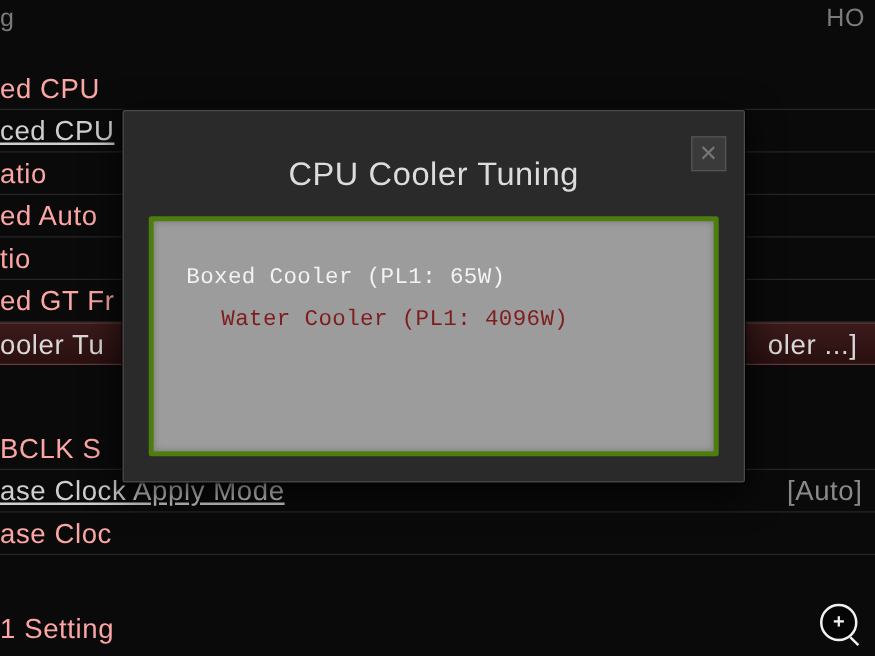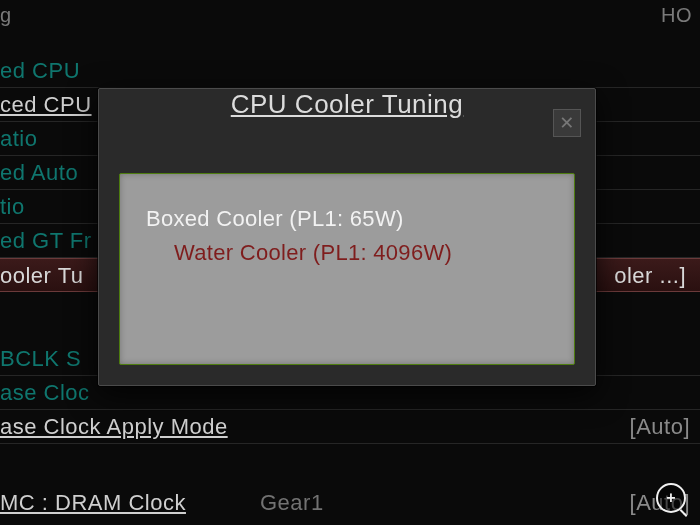--- a/index.html
+++ b/index.html
@@ -13,52 +13,52 @@
     color: #727272; font-size: 22px; letter-spacing: 0.5px;
   }
   .bg .topbar { height: 34px; display: flex; justify-content: space-between; padding: 4px 8px 0 0; color: #7a7a7a; font-size: 20px;}
   .bg .rows { margin-top: 20px; }
   .bg .row {
     height: 34px; line-height: 34px; border-bottom: 1px solid #262626;
     padding-left: 0; white-space: nowrap; overflow: hidden;
     display: flex; justify-content: space-between; padding-right: 10px;
   }
   .bg .row.noborder { border-bottom: none; }
-  .bg .row span.l { color: #0f766e; }
+  .bg .row span.l { color: #fca5a5; }
   .bg .row.bright span.l { color: #cfcfcf; text-decoration: underline; }
   .bg .row span.r { color: #8a8a8a; text-align: center; }
   .bg .row.highlighted {
     background: linear-gradient(#3b1a1a,#2a1010);
     border-top: 1px solid #6b3a3a; border-bottom: 1px solid #6b3a3a;
   }
   .bg .row.highlighted span.l { color: #d8d8d8; }
   .bg .row.highlighted span.r { color: #d8d8d8; padding-right: 4px; }
   .bg .spacer { height: 30px; }
   .bg .spacer2 { height: 22px; }
 
   .dialog {
     position: absolute; left: 98px; top: 88px; width: 498px; height: 298px;
     background: #2a2a2a; border: 1px solid #4b4b4b; border-radius: 2px;
     box-shadow: 0 8px 30px rgba(0,0,0,0.8), 0 0 0 1px rgba(0,0,0,0.6);
   }
   .dialog .titlebar {
-    height: 66px; display: flex; align-items: flex-start; justify-content: center;
-    position: relative; color: #dcdcdc; font-size: 26px; letter-spacing: 0.5px; text-decoration: underline;
+    height: 66px; display: flex; align-items: flex-end; justify-content: center;
+    position: relative; color: #dcdcdc; font-size: 26px; letter-spacing: 0.5px;
   }
   .dialog .close {
     position: absolute; right: 14px; top: 20px; width: 28px; height: 28px;
     background: #3a3a3a; border: 1px solid #555; color: #777;
     display: flex; align-items: center; justify-content: center;
     font-size: 18px; cursor: pointer;
   }
   .dialog .panel {
     position: absolute; left: 20px; right: 20px; top: 84px; bottom: 20px;
-    background: #9c9c9c; border: 1px solid #4d7c0f; border-radius: 2px;
+    background: #9c9c9c; border: 4px solid #4d7c0f; border-radius: 2px;
     box-shadow: inset 0 0 6px rgba(0,0,0,0.25);
-    padding: 28px 26px; font-size: 22px; line-height: 34px;
+    padding: 28px 26px; font-size: 18px; line-height: 34px; font-family: Liberation Mono, monospace;
   }
   .dialog .opt { color: #f2f2f2; cursor: pointer; letter-spacing: 0.3px; }
   .dialog .opt.selected { color: #7f1d1d; margin-left: 28px; }
   .zoom {
     position: absolute; right: 14px; bottom: 12px; width: 30px; height: 30px;
     border: 2px solid #f0f0f0; border-radius: 50%; background: rgba(0,0,0,0.5);
     display:flex;align-items:center;justify-content:center;color:#f0f0f0;font-size:16px;font-weight:bold;
   }
   .zoom::after {
     content:""; position:absolute; width:9px; height:2px; background:#f0f0f0;
@@ -95,30 +95,33 @@
       <div class="row highlighted">
         <span class="l">ooler Tu</span>
         <span class="r">oler ...]</span>
       </div>
     </div>
   <div class="spacer"></div>
   <div class="rows" id="rows2">
       <div class="row ">
         <span class="l">BCLK  S</span>
       </div>
-      <div class="row ">
-        <span class="l">ase Cloc</span>
-      </div>
       <div class="row bright">
         <span class="l">ase Clock Apply Mode</span>
         <span class="r">[Auto]</span>
       </div>
+      <div class="row ">
+        <span class="l">ase Cloc</span>
+      </div>
     </div>
   <div class="spacer2"></div>
   <div class="rows" id="rows3">
+      <div class="row noborder">
+        <span class="l">1 Setting</span>
+      </div>
       <div class="row bright noborder" style="position: relative;">
         <span class="l">MC : DRAM Clock</span>
         <span style="position: absolute; left: 260px;">Gear1</span>
         <span class="r">[Auto]</span>
       </div>
     </div>
 </div>
 
 <div class="dialog">
   <div class="titlebar">

